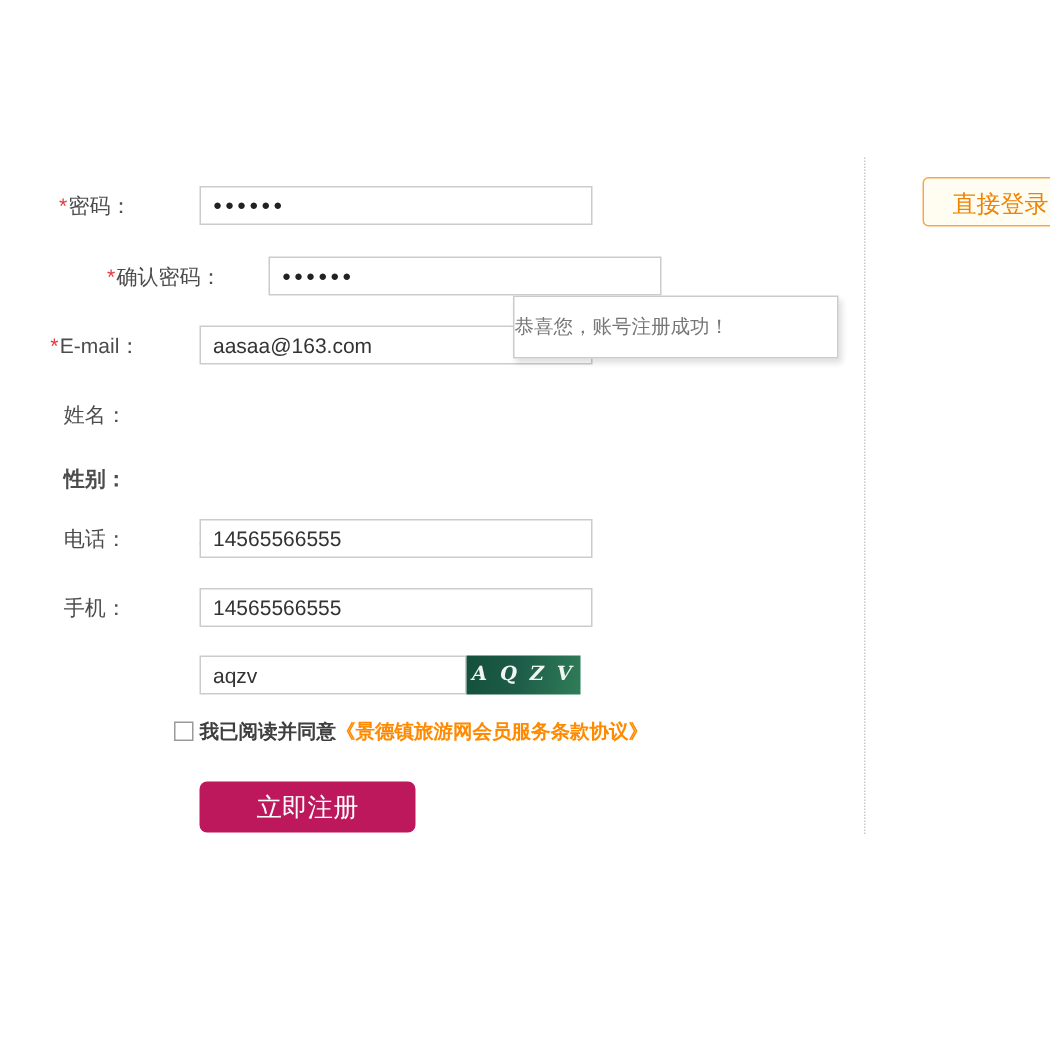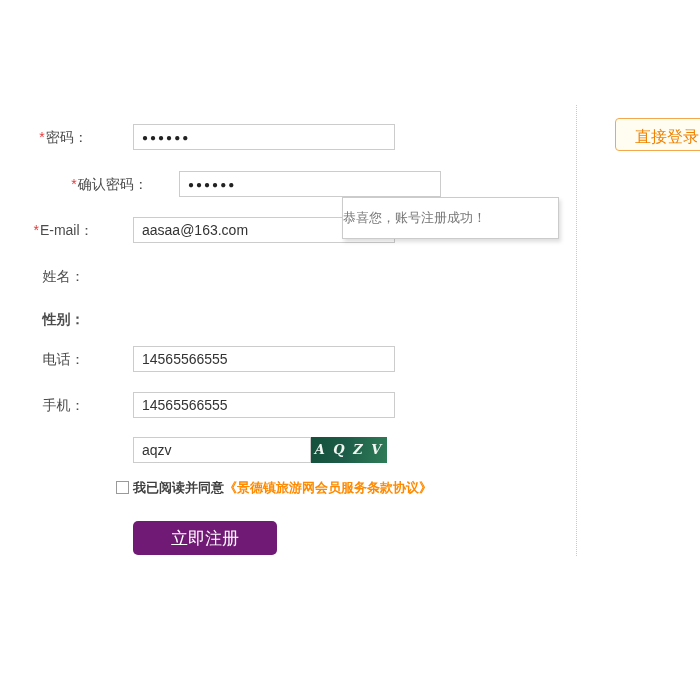--- a/index.html
+++ b/index.html
@@ -48,21 +48,21 @@
   }
   .agree-row{position:absolute;left:0;top:481px;height:14px;width:576px;font-size:13px;line-height:14px;}
   .checkbox{
     position:absolute;left:116px;top:0;width:11px;height:11px;
     border:1px solid #9a9a9a;background:#ffffff;cursor:pointer;
   }
   .agree-text{position:absolute;left:133px;top:0;font-weight:bold;color:#3f3f3f;white-space:nowrap;}
   .terms-link{color:#ff8a00;text-decoration:none;font-weight:bold;cursor:pointer;}
   .register-btn{
     position:absolute;left:133px;top:521px;width:144px;height:34px;
-    background:#701a75;border:none;border-radius:5px;cursor:pointer;
+    background:#be185d;border:none;border-radius:5px;cursor:pointer;
     color:#ffffff;font-size:17px;text-align:center;line-height:34px;
     font-family:"Liberation Sans","DejaVu Sans",sans-serif;
   }
   .divider{
     position:absolute;left:576px;top:105px;height:451px;width:0;
     border-left:1px dotted #c9c9c9;
   }
   .login-btn{
     position:absolute;left:615px;top:118px;width:104px;height:33px;
     background:#fffdf2;border:1px solid #f2a94e;border-radius:4px;cursor:pointer;

